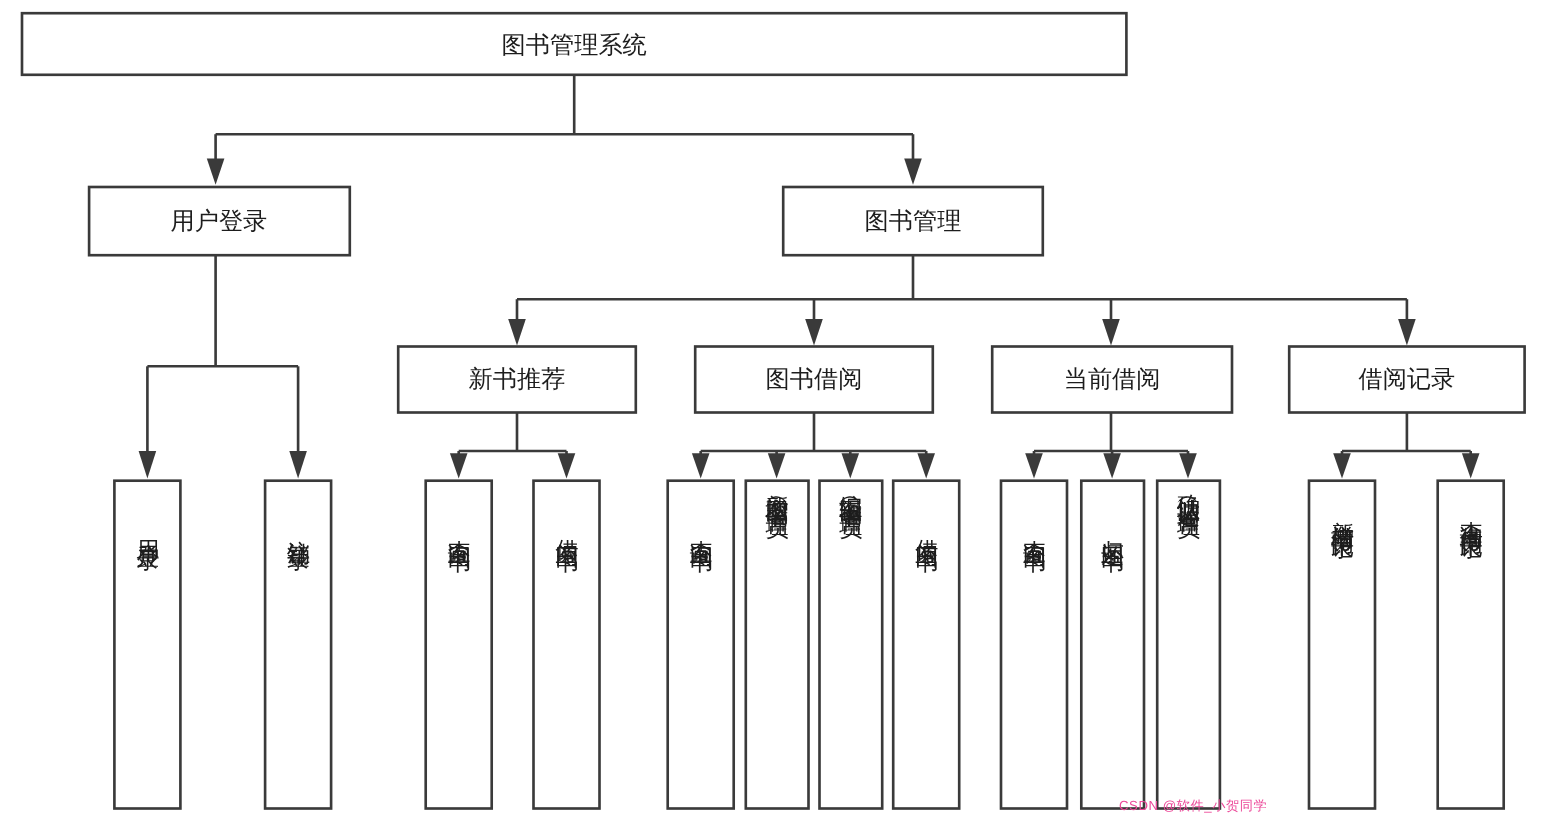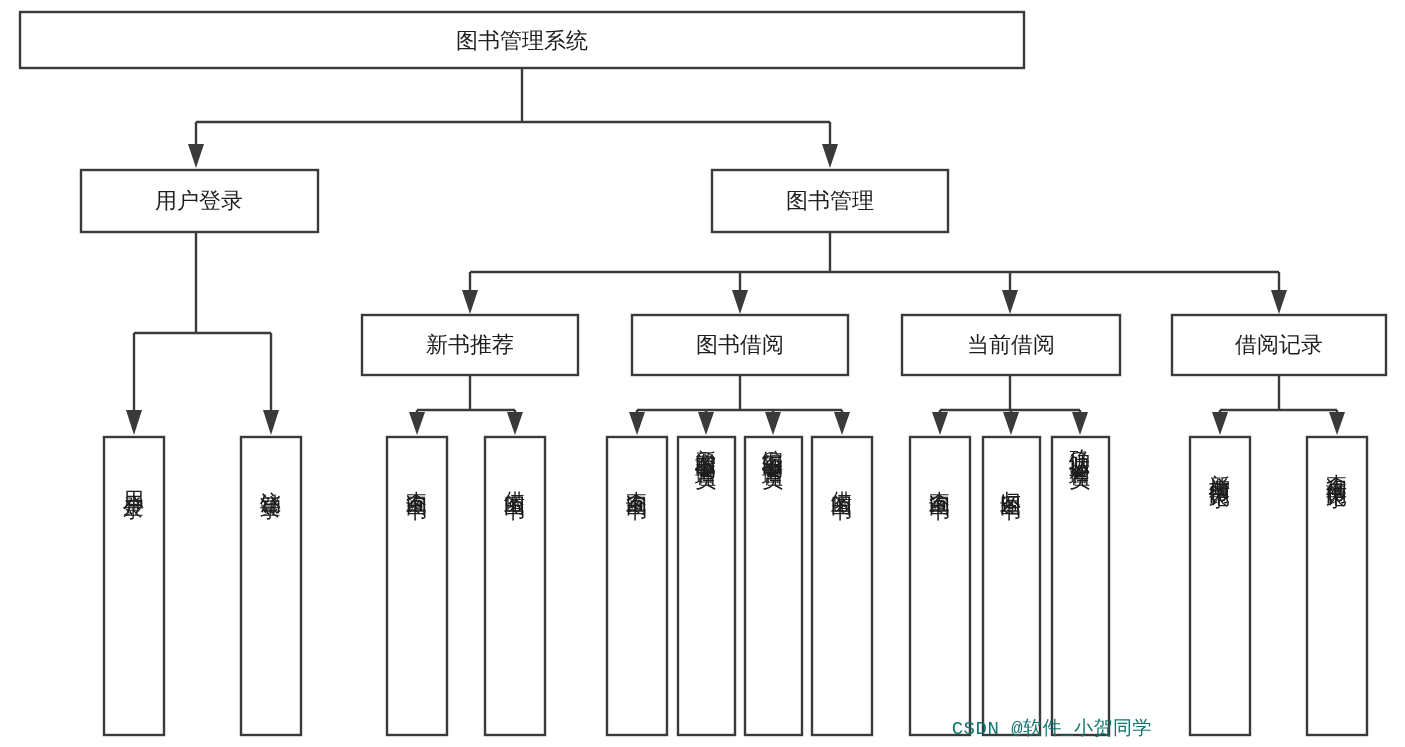--- a/index.html
+++ b/index.html
@@ -55,23 +55,23 @@
     fill: #1d1d1d;
     writing-mode: vertical-rl;
     text-orientation: upright;
     text-anchor: middle;
     letter-spacing: 3px;
   }
   .watermark {
     position: absolute;
     right: 14px;
     bottom: 6px;
-    font-family: Liberation Mono, monospace;
-    font-size: 19px;
-    color: #0f766e;
+    font-family: Liberation Sans, sans-serif;
+    font-size: 12px;
+    color: #ec4899;
     letter-spacing: 0.5px;
     white-space: nowrap;
     user-select: none;
   }
 </style>
 </head>
 <body>
 
 <div id="diagram-root">
 

